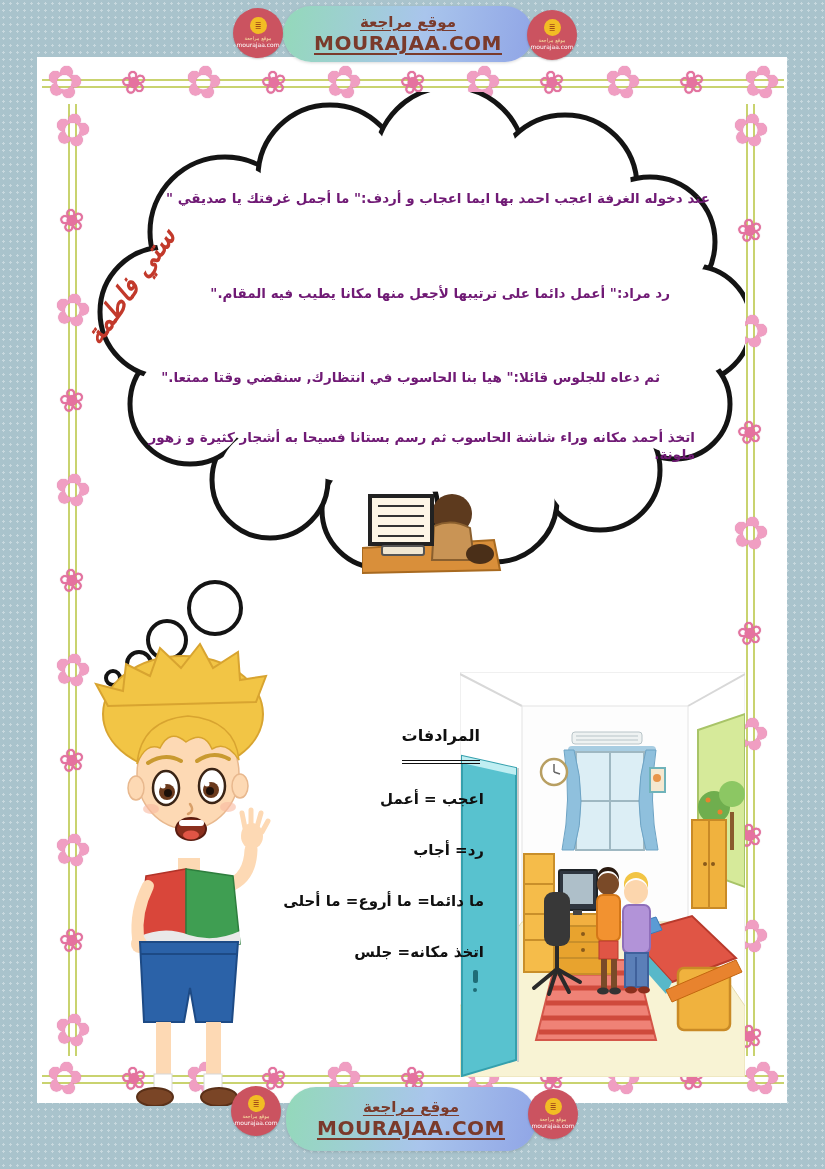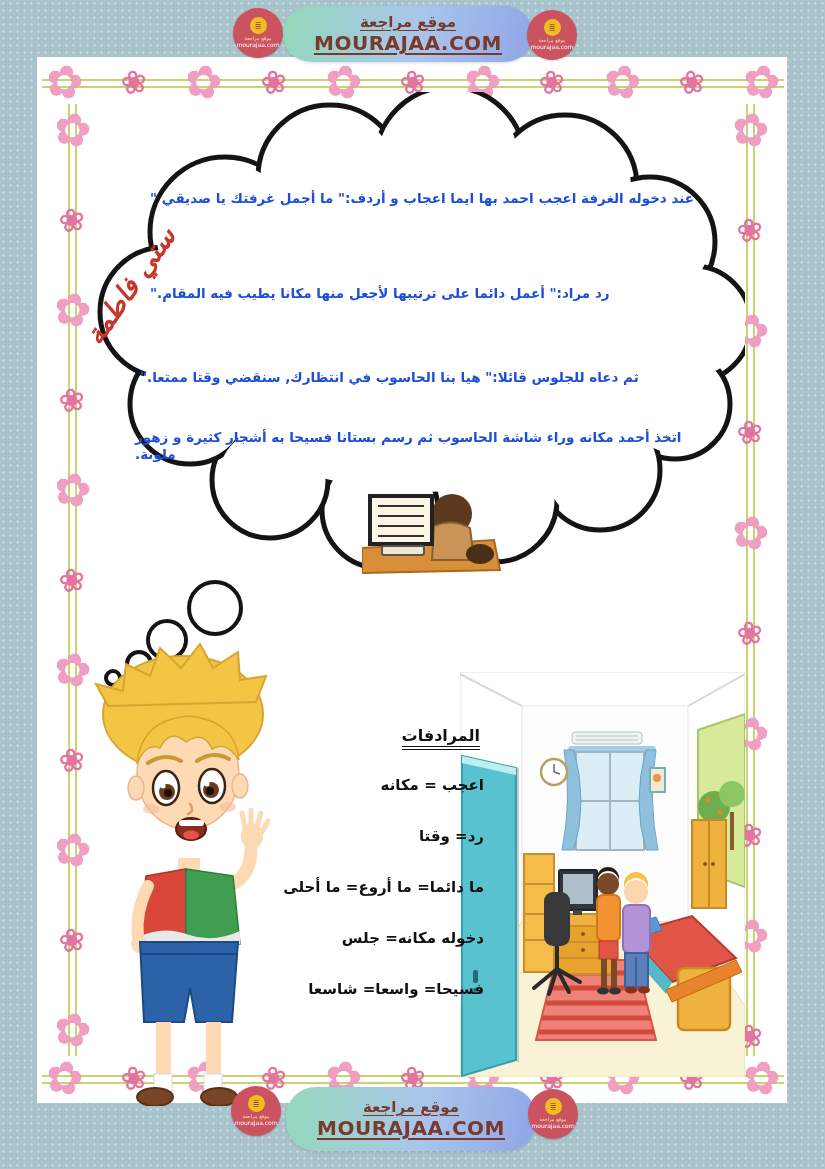--- a/index.html
+++ b/index.html
@@ -44,35 +44,35 @@
     box-shadow:0 1px 2px rgba(0,0,0,.2);}
   .logo-dot{width:17px;height:17px;border-radius:50%;background:#f2bd24;display:flex;
     align-items:center;justify-content:center;font-size:8px;color:#a04a18;font-weight:bold;}
   .logo-l1{font-size:5px;color:#f8e0a0;direction:rtl;line-height:1.2;}
   .logo-l2{font-size:6px;color:#ffffff;line-height:1.1;}
   .logo-hl{left:233px;top:8px;} .logo-hr{left:527px;top:10px;}
   .logo-fl{left:231px;top:1086px;} .logo-fr{left:528px;top:1089px;}
   
   .cloud-svg{position:absolute;left:75px;top:92px;width:670px;height:510px;z-index:3;}
   .trail-svg{position:absolute;left:95px;top:578px;width:150px;height:112px;z-index:3;}
-  .cl-line{position:absolute;z-index:4;direction:rtl;text-align:left;font-weight:bold;
-    color:#1d4ed8;font-size:13.5px;line-height:1.25;}
+  .cl-line{position:absolute;z-index:4;direction:rtl;text-align:right;font-weight:bold;
+    color:#701a75;font-size:13.5px;line-height:1.25;}
   .cl-1{left:150px;top:190px;width:560px;}
   .cl-2{left:150px;top:285px;width:520px;}
   .cl-3{left:140px;top:369px;width:520px;}
   .cl-4{left:135px;top:429px;width:560px;}
   
   .signature{position:absolute;z-index:5;left:30px;top:270px;width:200px;text-align:center;
     color:#c2392b;font-family:"DejaVu Serif", serif;font-style:italic;font-weight:bold;
     font-size:27px;direction:rtl;transform:rotate(-55deg);}
   
   .vocab{position:absolute;z-index:4;left:262px;top:726px;width:222px;direction:rtl;
     text-align:right;color:#101010;}
   .vocab-title{display:inline-block;font-size:16px;font-weight:bold;
-    border-bottom:4px double #101010;padding-bottom:1px;margin-bottom:26px;margin-right:4px;}
+    border-bottom:4px double #101010;padding-bottom:15px;margin-bottom:26px;margin-right:4px;}
   .vocab-item{font-size:15px;font-weight:bold;margin-bottom:33px;}
   
   .kidpc-svg{position:absolute;left:362px;top:490px;width:140px;height:85px;z-index:4;}
   .boy-svg{position:absolute;left:78px;top:636px;width:215px;height:470px;z-index:6;}
   .room-svg{position:absolute;left:460px;top:672px;width:285px;height:405px;z-index:3;}
 </style>
 </head>
 <body>
 
 <div class="sheet"></div>
@@ -204,25 +204,24 @@
       <line x1="16" y1="26" x2="62" y2="26"></line>
     <line x1="16" y1="36" x2="62" y2="36"></line>
       <line x1="16" y1="46" x2="62" y2="46"></line>
   </g>
   <rect x="20" y="56" width="42" height="9" rx="2" fill="#efe6d2" stroke="#555" stroke-width="2"></rect>
   <ellipse cx="118" cy="64" rx="14" ry="10" fill="#4a2f18"></ellipse>
 </svg>
 
 <div class="vocab">
   <div><span class="vocab-title">المرادفات</span></div>
-  <div class="vocab-item">اعجب = مكانه</div>
-  <div class="vocab-item">رد= وقتا</div>
+  <div class="vocab-item">اعجب = أعمل</div>
+  <div class="vocab-item">رد= أجاب</div>
   <div class="vocab-item">ما دائما= ما أروع= ما أحلى</div>
-  <div class="vocab-item">دخوله مكانه= جلس</div>
-  <div class="vocab-item">فسيحا= واسعا= شاسعا</div>
+  <div class="vocab-item">اتخذ مكانه= جلس</div>
 </div>
 
 <svg class="boy-svg" viewBox="0 0 215 470">
 
   <ellipse cx="105" cy="78" rx="80" ry="58" fill="#f2c545" stroke="#d8a430" stroke-width="2"></ellipse>
   <path d="M30,70 L18,48 L45,55 L48,28 L72,40 L82,12 L103,32 L122,8 L135,32 L160,16 L162,44 L188,40 L178,66 Z" fill="#f2c545" stroke="#d8a430" stroke-width="2"></path>
 
   <ellipse cx="110" cy="138" rx="51" ry="55" fill="#fdd9b4" stroke="#e8b88e" stroke-width="1.5"></ellipse>
   <ellipse cx="58" cy="152" rx="8" ry="12" fill="#fdd9b4" stroke="#e8b88e" stroke-width="1.5"></ellipse>
   <ellipse cx="162" cy="150" rx="8" ry="12" fill="#fdd9b4" stroke="#e8b88e" stroke-width="1.5"></ellipse>

